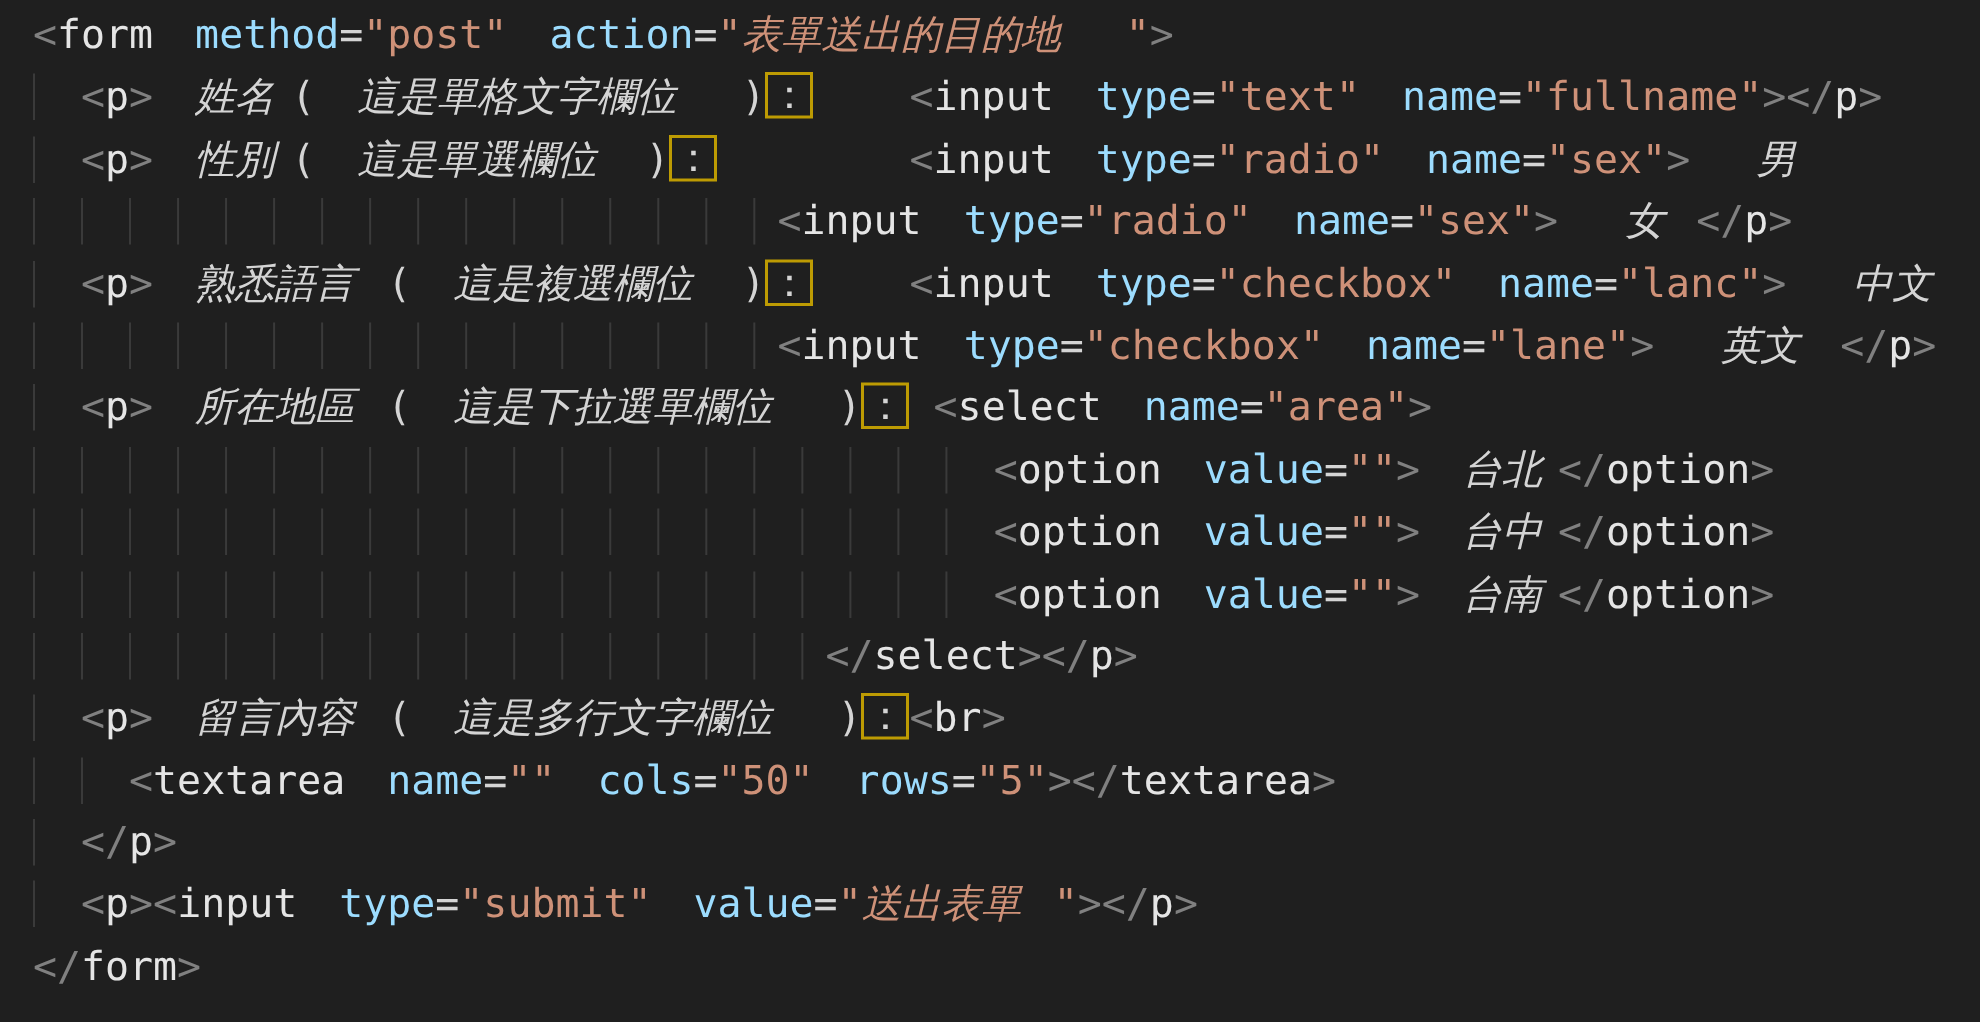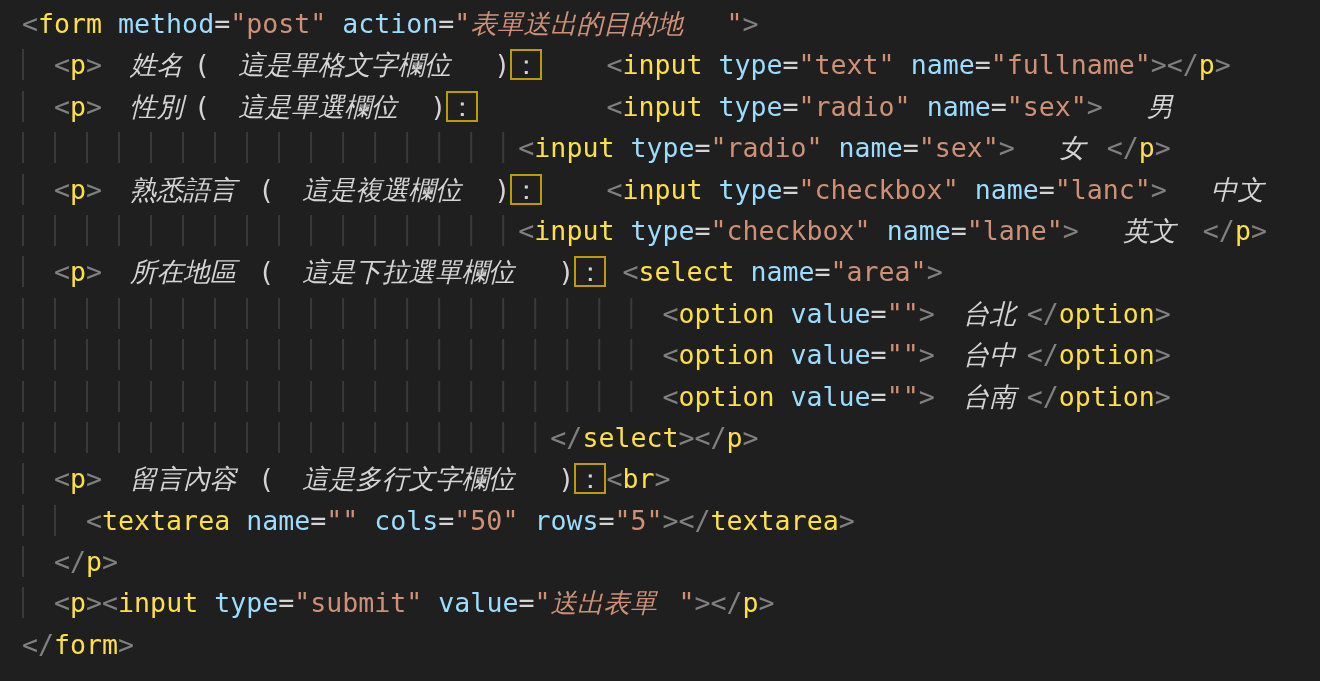--- a/index.html
+++ b/index.html
@@ -28,22 +28,22 @@
     height: 41.4px;
     position: relative;
   }
   
   .tok-ws {
     background-image: linear-gradient(to right, #3a3a3a 1.5px, transparent 1.5px);
     background-size: 2ch 100%;
     background-repeat: repeat-x;
   }
   .tok-br  { color: #808080; }
-  .tok-tag { color: #fde047; }
-  .tok-attr{ color: #9cdcfe; }
+  .tok-tag { color: #e5e5e5; }
+  .tok-attr{ color: #9cdcfe; margin-left: 12px; }
   .tok-eq  { color: #d4d4d4; }
   .tok-str, .tok-strcjk { color: #ce9178; }
   .tok-txt { color: #d4d4d4; }
   .tok-cjk { color: #d4d4d4; margin-left: 28px; }
   
   .tok-cjk, .tok-strcjk {
     display: inline-block;
     overflow: hidden;
     vertical-align: bottom;
     white-space: pre;

